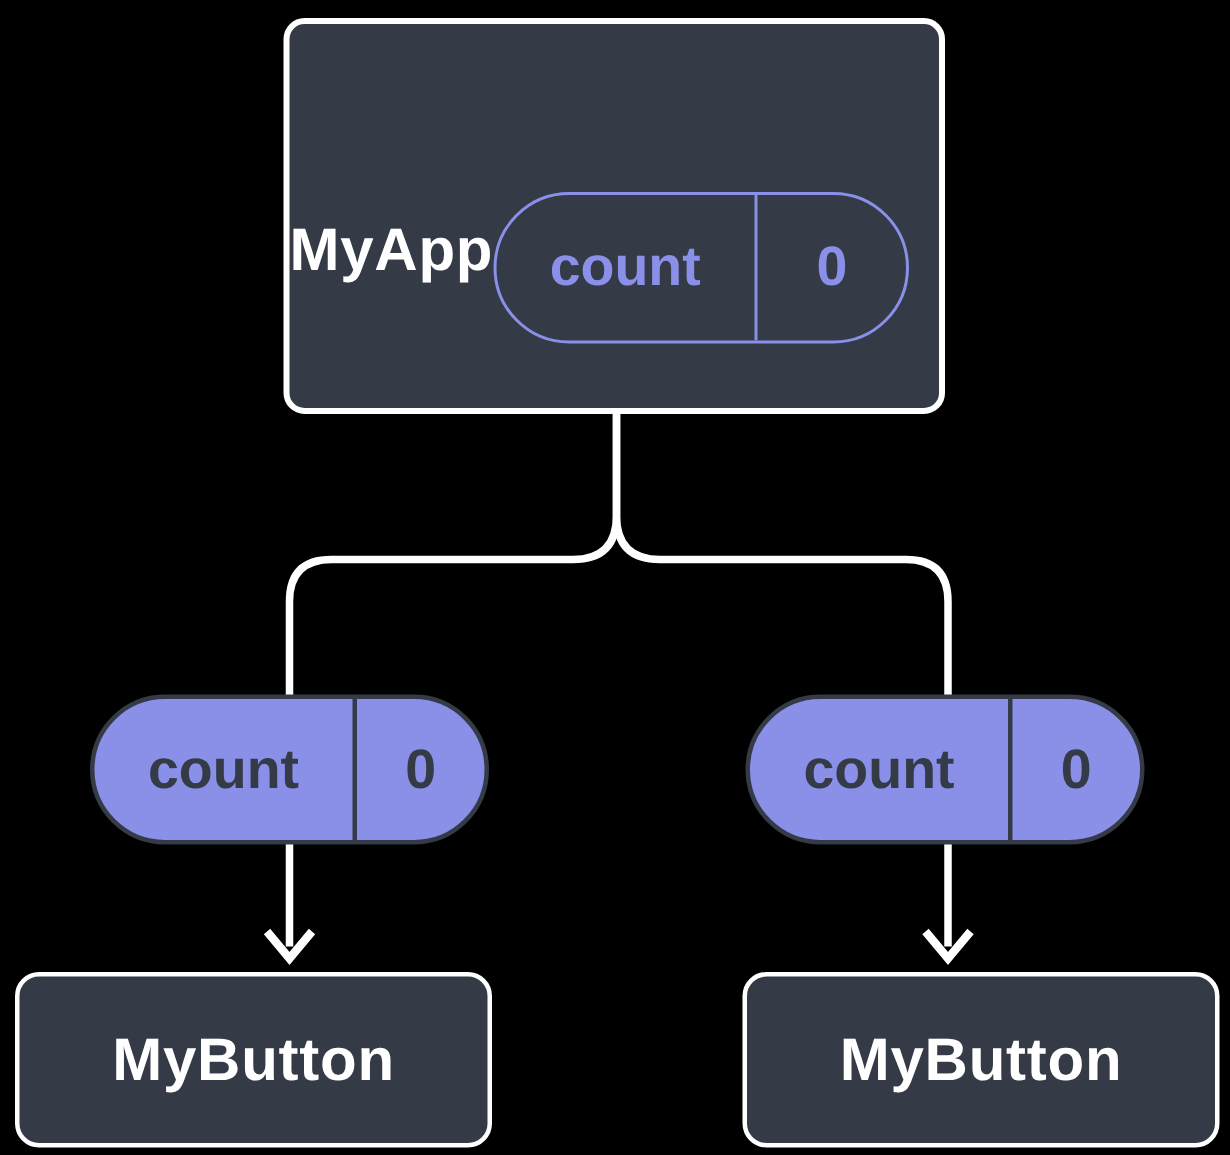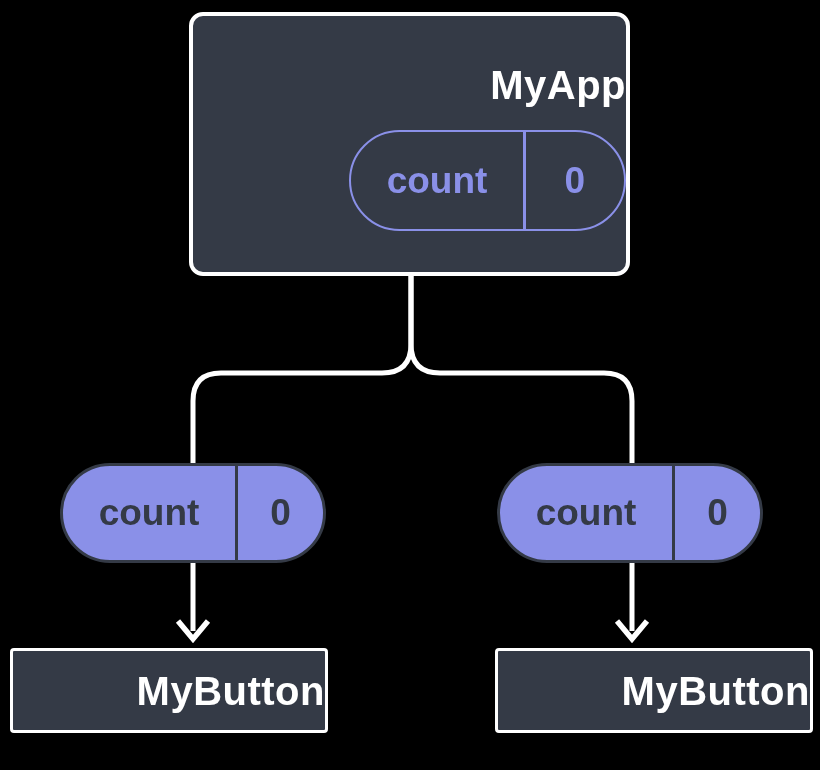--- a/index.html
+++ b/index.html
@@ -26,32 +26,32 @@
   .connectors {
     position: absolute; left: 0; top: 0;
     width: 820px; height: 770px;
     display: block;
   }
   .node {
     position: absolute;
     background: var(--node-fill);
     border: 4px solid var(--node-border);
     display: flex;
-    flex-direction: column;
-    align-items: flex-end;
+    flex-direction: row;
+    align-items: center;
   }
   .node-root {
     left: 189px; top: 12px;
     width: 441px; height: 264px;
     border-radius: 14px;
     padding-top: 46px;
   }
   .node-child {
-    width: 318px; height: 85px;
-    border-radius: 4px;
+    width: 318px; height: 117px;
+    border-radius: 16px;
     border-width: 3.5px;
     justify-content: center;
   }
   .node-child-left  { left: 10px;  top: 648px; }
   .node-child-right { left: 495px; top: 648px; }
   .node-title {
     color: var(--node-text);
     font-size: 40px;
     font-weight: 600;
     line-height: 46px;

